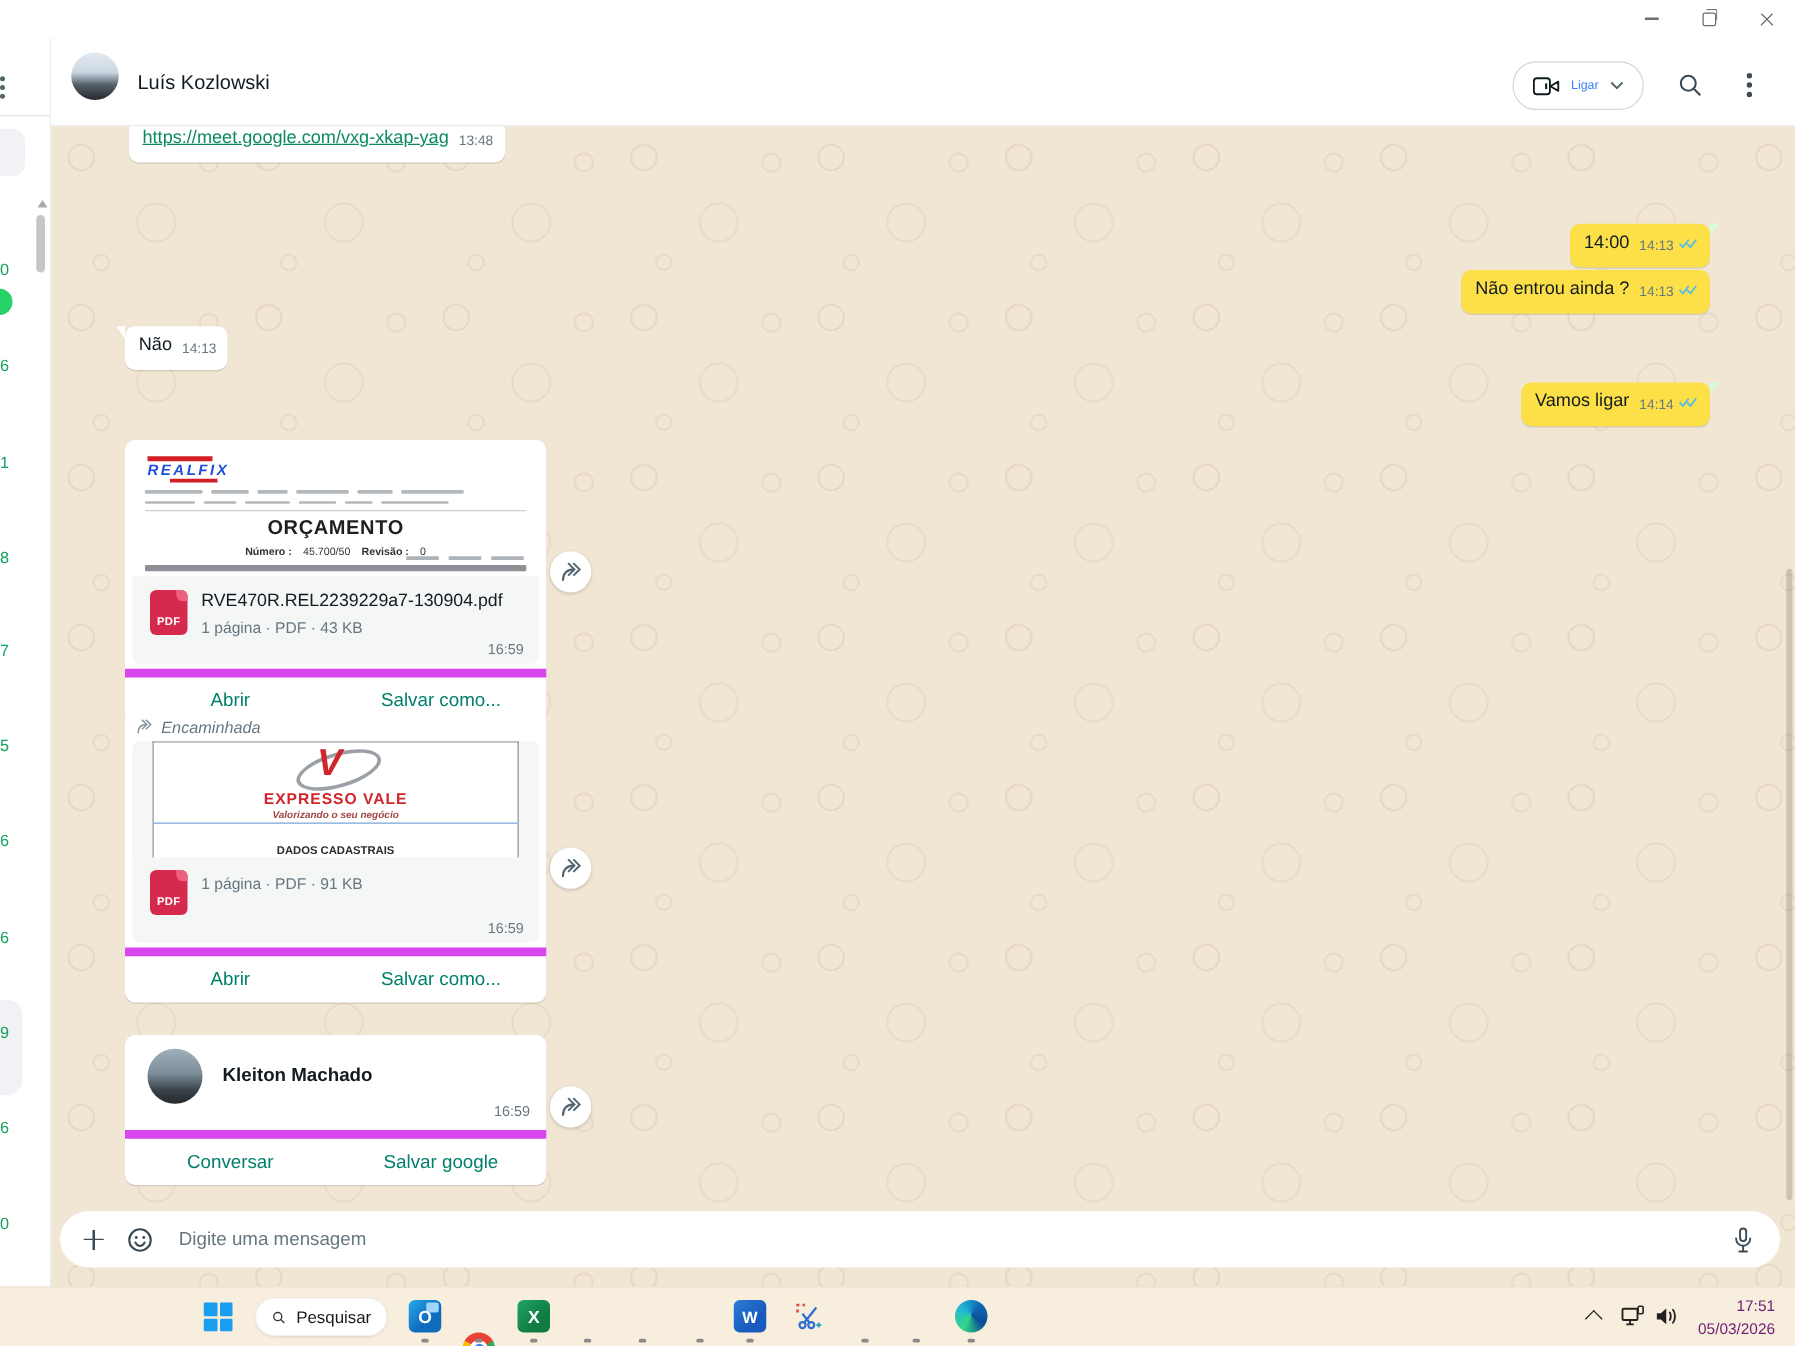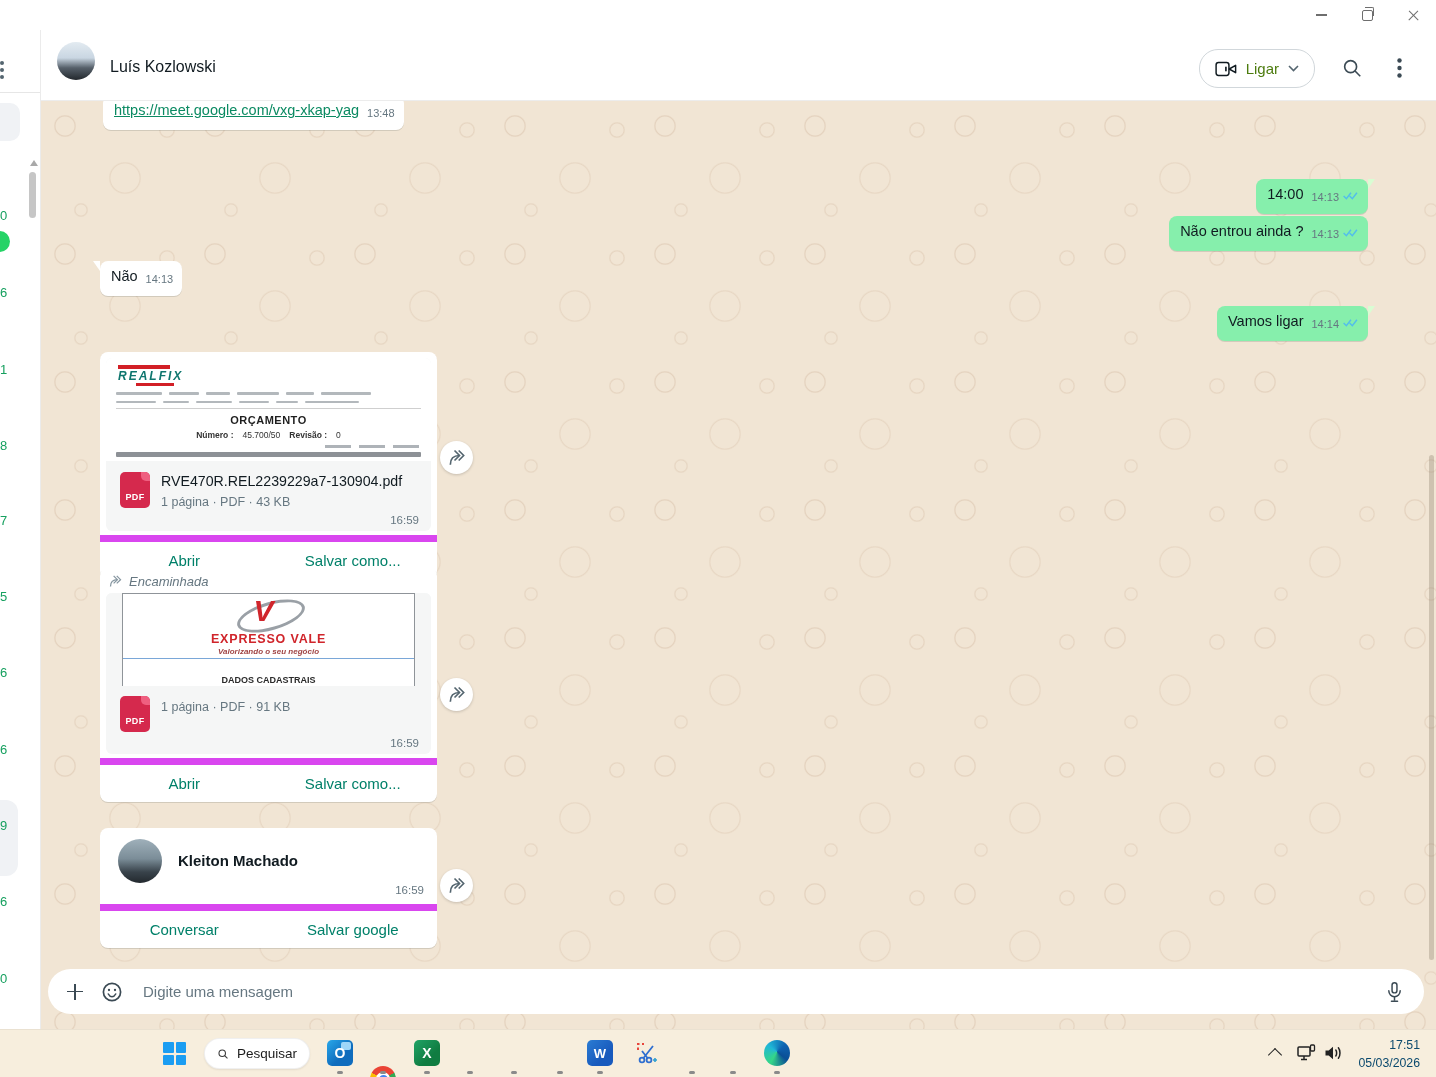--- a/index.html
+++ b/index.html
@@ -33,38 +33,38 @@
   .lp-frag{position:absolute;left:0;font-size:13px;color:#16a05f;}
 
   
   .chat-header{position:absolute;top:30px;left:41px;right:0;height:70px;background:#fff;
     border-bottom:1px solid #ececec;z-index:30;}
   .header-avatar{position:absolute;left:16px;top:12px;width:38px;height:38px;border-radius:50%;
     background:linear-gradient(180deg,#e3ebf1 0%,#c9d6e2 42%,#56606a 68%,#23282d 100%);}
   .header-name{position:absolute;left:69px;top:28px;font-size:16px;font-weight:500;color:#111b21;}
   .call-btn{position:absolute;right:121px;top:19px;height:37px;border:1px solid #d1d7db;border-radius:19px;
     background:#fff;display:flex;align-items:center;gap:9px;padding:0 15px;cursor:pointer;}
-  .call-label{font-size:15px;color:#4d7c0f;}
+  .call-label{font-size:10px;color:#3b82f6;}
   .hdr-icon{position:absolute;top:26px;width:24px;height:24px;display:flex;align-items:center;justify-content:center;cursor:pointer;}
   .hdr-search{right:72px;} .hdr-kebab{right:25px;}
 
   
   .chat-bg{position:absolute;top:100px;left:41px;right:0;bottom:47px;background-color:#f1e5d4;
     background-image:
       radial-gradient(circle at 24px 26px, rgba(198,166,138,0) 9px, rgba(198,166,138,.30) 10px, rgba(198,166,138,0) 11.5px),
       radial-gradient(circle at 84px 78px, rgba(198,166,138,0) 14px, rgba(198,166,138,.22) 15px, rgba(198,166,138,0) 16.5px),
       radial-gradient(circle at 126px 30px, rgba(198,166,138,0) 6px, rgba(198,166,138,.26) 7px, rgba(198,166,138,0) 8.5px),
       radial-gradient(circle at 40px 110px, rgba(198,166,138,0) 5px, rgba(198,166,138,.24) 6px, rgba(198,166,138,0) 7.5px);
     background-size:150px 128px;z-index:1;}
   .chat-scrollbar{position:absolute;right:2px;top:455px;width:5px;height:505px;background:rgba(125,112,94,.30);border-radius:3px;z-index:5;}
 
   
   .msg{position:absolute;z-index:10;border-radius:8px;padding:6px 9px 7px 11px;
     box-shadow:0 1px .5px rgba(11,20,26,.13);font-size:14.5px;line-height:19px;white-space:nowrap;}
-  .msg-in{background:#fff;} .msg-out{background:#86efac;}
+  .msg-in{background:#fff;} .msg-out{background:#fde047;}
   .btime{font-size:11px;color:#667781;margin-left:8px;vertical-align:-2px;}
   .checks{margin-left:3px;vertical-align:-2px;}
   .msg-link{color:#0b8a62;text-decoration:underline;cursor:pointer;}
   .tail-l::after{content:"";position:absolute;top:0;left:-7px;
     border-top:10px solid #fff;border-left:7px solid transparent;}
   .tail-r::after{content:"";position:absolute;top:0;right:-7px;
     border-top:10px solid #d9fdd3;border-right:7px solid transparent;}
 
   
   .card{position:absolute;left:100px;width:337px;background:#fff;border-radius:8px;z-index:10;
@@ -84,26 +84,26 @@
   .doc-meta{font-size:12.5px;color:#667781;margin-top:4px;}
   .doc-time{position:absolute;right:12px;bottom:5px;font-size:11.5px;color:#667781;}
   .card-actions{display:flex;border-top:7px solid #d946ef;height:37px;}
   .card-action{flex:1;display:flex;align-items:center;justify-content:center;
     font-size:15px;color:#008069;cursor:pointer;}
 
   
   .rf{height:96px;padding:7px 10px 0 10px;font-family:"Liberation Sans",sans-serif;}
   .rf-logo{display:inline-block;margin-left:2px;}
   .rf-bar1{width:52px;height:4px;background:#d21f26;margin-bottom:1px;}
-  .rf-brand{font-size:12px;font-weight:bold;font-style:italic;letter-spacing:2px;color:#0f766e;line-height:12px;}
+  .rf-brand{font-size:12px;font-weight:bold;font-style:italic;letter-spacing:2px;color:#1d4ed8;line-height:12px;}
   .rf-bar2{width:38px;height:3px;background:#d21f26;margin:1px 0 0 18px;}
   .rf-lines{display:flex;gap:7px;margin-top:6px;}
   .rf-lines span{height:2.5px;background:#9aa0a6;opacity:.75;border-radius:1px;}
   .rf-rule{height:1px;background:#cfcfcf;margin-top:5px;}
-  .rf-title{text-align:center;font-size:11px;font-weight:bold;letter-spacing:.5px;color:#1f1f1f;margin-top:5px;}
+  .rf-title{text-align:center;font-size:16px;font-weight:bold;letter-spacing:.5px;color:#1f1f1f;margin-top:5px;}
   .rf-fields{display:flex;justify-content:center;gap:9px;font-size:8.5px;color:#333;margin-top:4px;}
   .rf-fields b{font-weight:bold;}
   .rf-foot{position:absolute;left:10px;right:10px;bottom:4px;height:5px;background:#8d9196;border-radius:1px;}
   .rf-minis{position:absolute;right:12px;bottom:13px;display:flex;gap:8px;}
   .rf-minis span{width:26px;height:3px;background:#9aa0a6;opacity:.8;}
 
   
   .ev-wrap{height:92px;padding:0 16px;background:#f5f6f6;}
   .ev{height:100%;background:#fff;border:1px solid #8f9499;border-bottom:none;
     display:flex;flex-direction:column;align-items:center;overflow:hidden;}
@@ -159,21 +159,21 @@
   .ic-excel{background:linear-gradient(135deg,#21a366,#107c41 65%);border-radius:5px;display:flex;
     align-items:center;justify-content:center;color:#fff;font-weight:bold;font-size:14px;}
   .ic-word{background:linear-gradient(135deg,#2b7cd3,#185abd 65%);border-radius:5px;display:flex;
     align-items:center;justify-content:center;color:#fff;font-weight:bold;font-size:13px;}
   .ic-edge{border-radius:50%;
     background:conic-gradient(from 210deg at 50% 45%,#35d687,#20b7d7 95deg,#0e62b0 200deg,#0a4f96 280deg,#35d687 360deg);}
   .tray-chevron{position:absolute;left:1270px;top:20px;width:9px;height:9px;border-left:1.7px solid #222;
     border-top:1.7px solid #222;transform:rotate(45deg);cursor:pointer;}
   .tray-ico{position:absolute;top:13px;cursor:pointer;}
   .tb-clock{position:absolute;right:16px;top:7px;width:80px;text-align:right;font-size:12.3px;
-    line-height:1.45;color:#0c4a6e;cursor:pointer;}
+    line-height:1.45;color:#701a75;cursor:pointer;}
 </style>
 </head>
 <body>
 
 <div class="screen">
 
   <div class="titlebar">
     <div class="win-btn">
         <span class="g-min"></span>
       </div>

